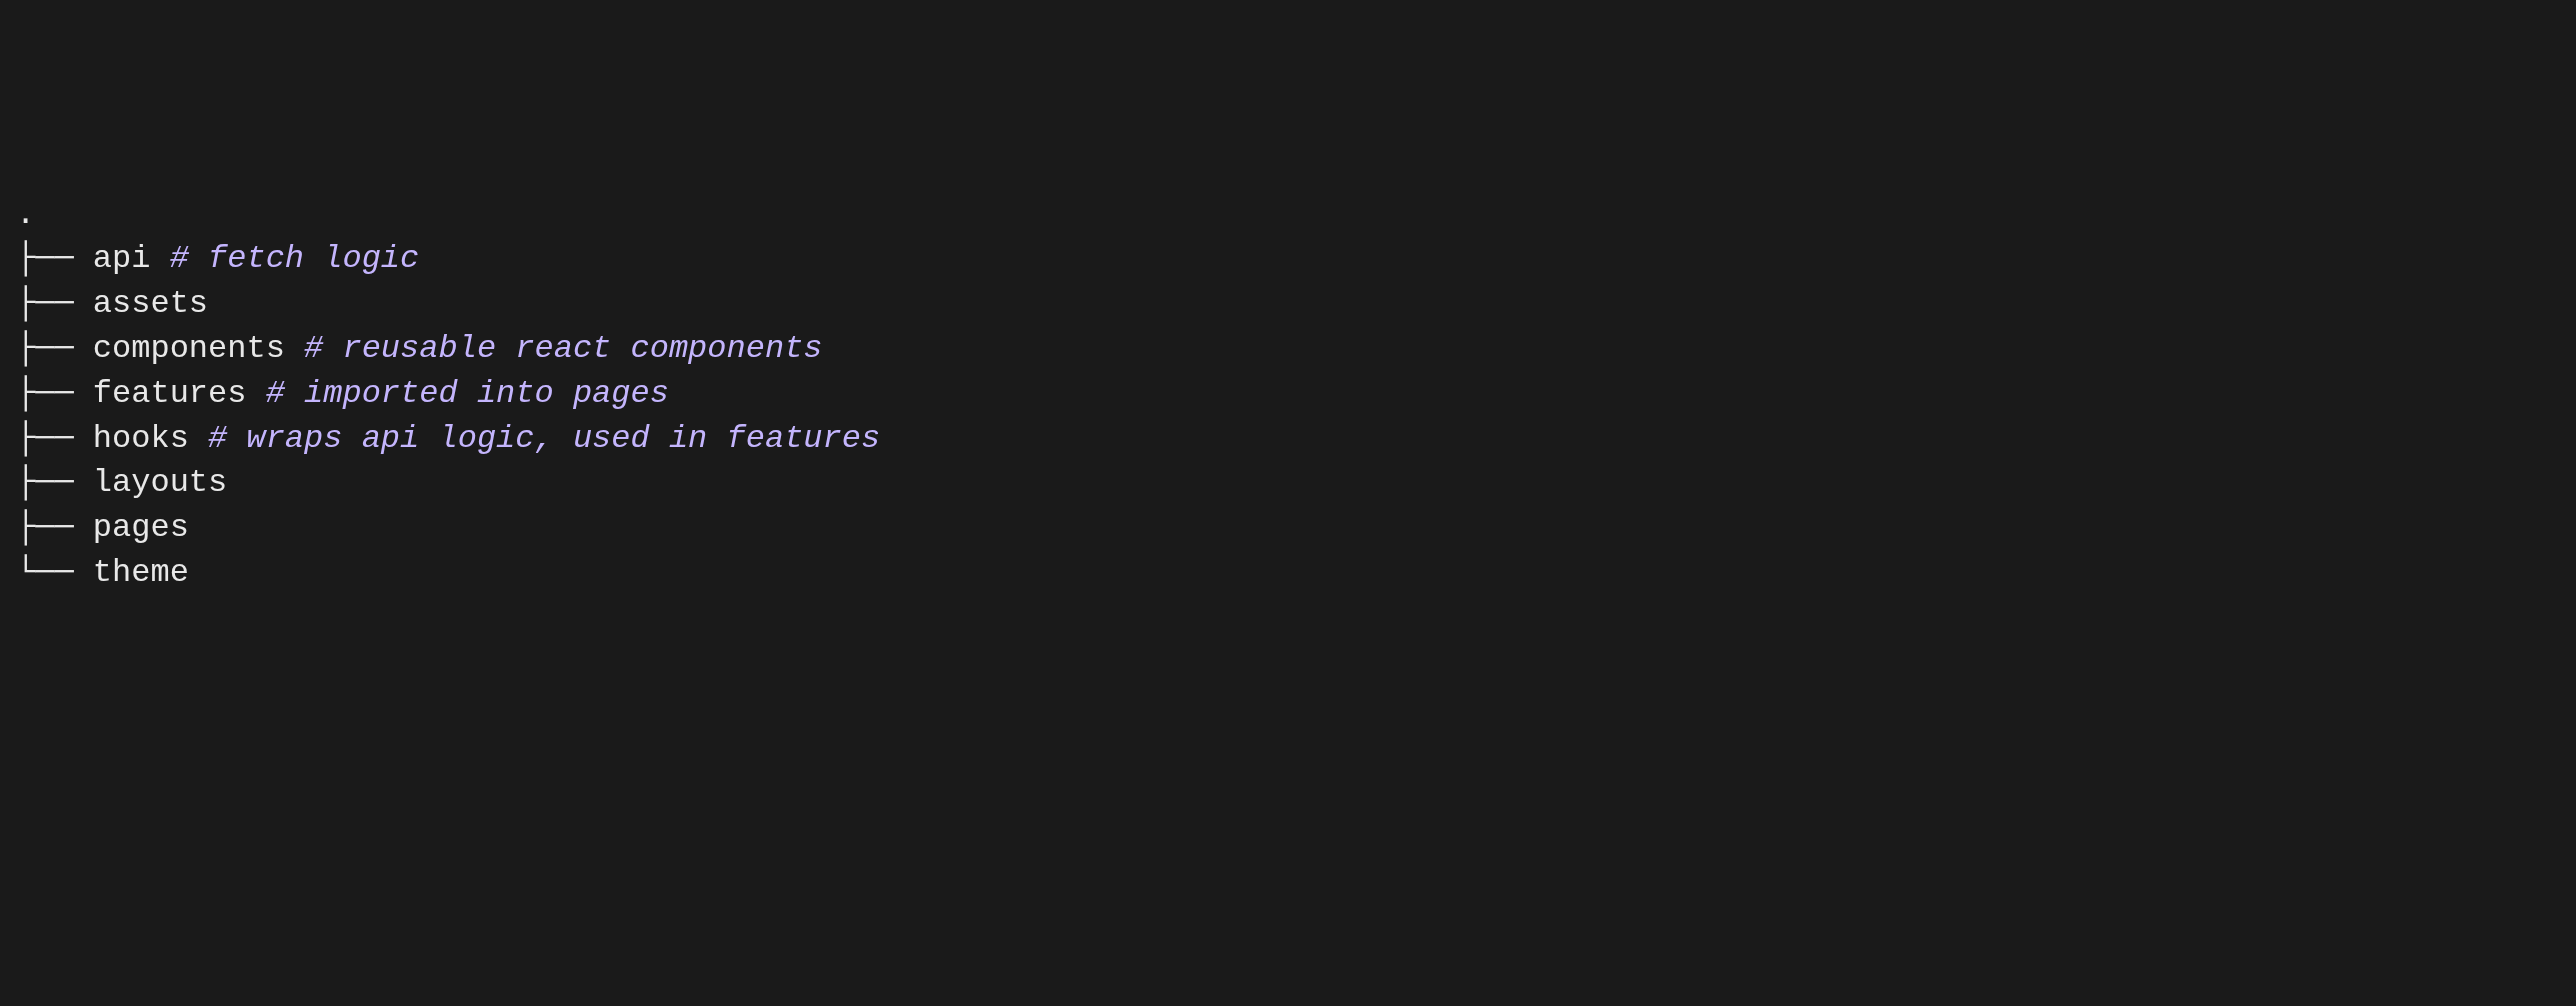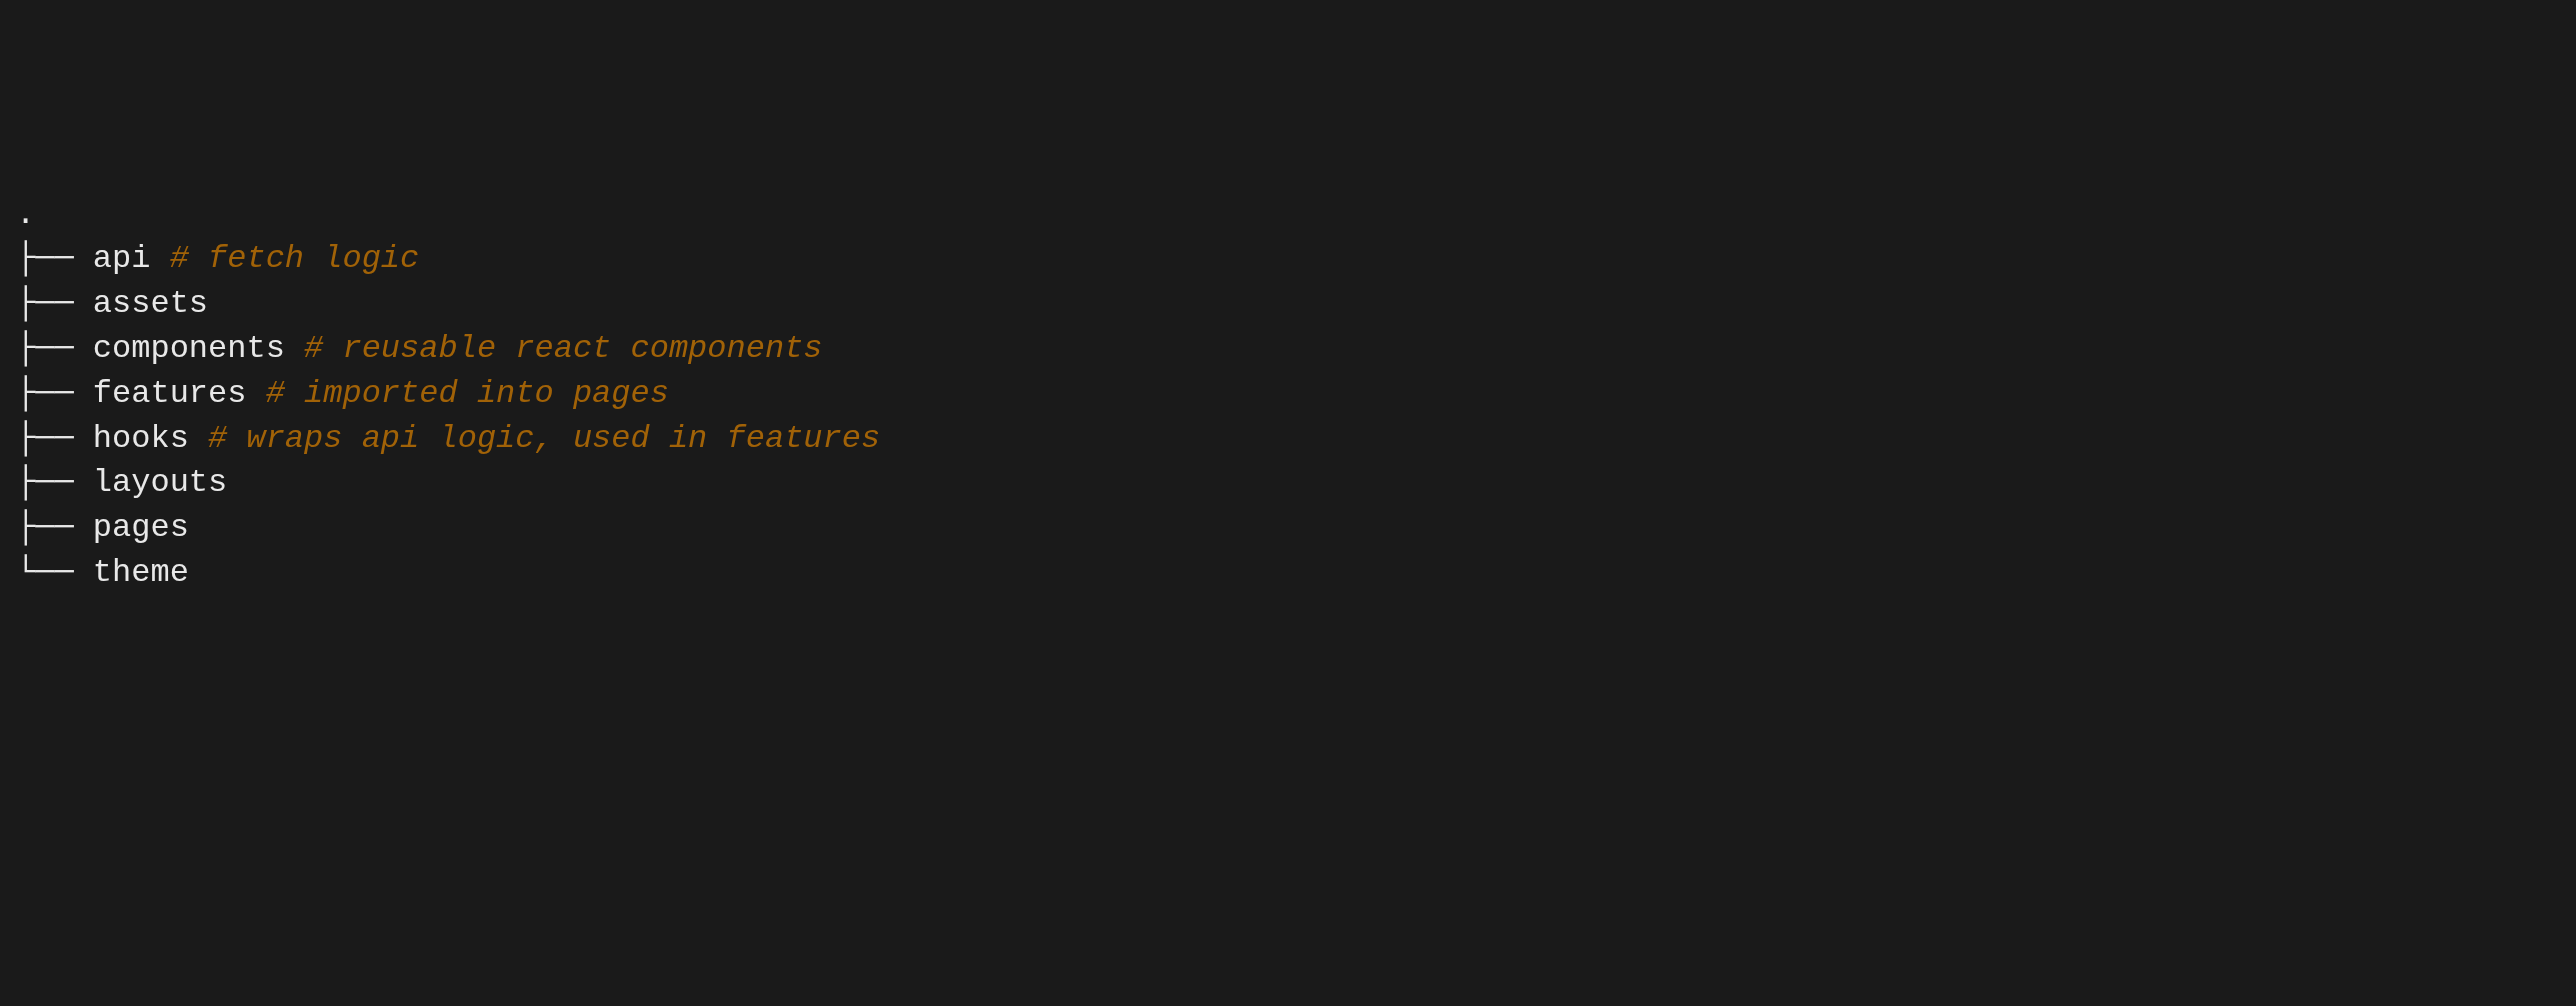--- a/index.html
+++ b/index.html
@@ -21,21 +21,21 @@
     .tree-line {
       display: block;
     }
     .tree-connector {
       color: #e8e8e8;
     }
     .dir-name {
       color: #e8e8e8;
     }
     .comment {
-      color: #a16207;
+      color: #c4b5fd;
       font-style: italic;
     }
   </style>
 </head>
 <body>
 
 
 
 <div class="tree-root"><span class="tree-line"><span class="dir-name">.</span></span><span class="tree-line"><span class="tree-connector">├── </span><span class="dir-name">api</span> <span class="comment"># fetch logic</span></span><span class="tree-line"><span class="tree-connector">├── </span><span class="dir-name">assets</span><span class="comment"></span></span><span class="tree-line"><span class="tree-connector">├── </span><span class="dir-name">components</span> <span class="comment"># reusable react components</span></span><span class="tree-line"><span class="tree-connector">├── </span><span class="dir-name">features</span> <span class="comment"># imported into pages</span></span><span class="tree-line"><span class="tree-connector">├── </span><span class="dir-name">hooks</span> <span class="comment"># wraps api logic, used in features</span></span><span class="tree-line"><span class="tree-connector">├── </span><span class="dir-name">layouts</span><span class="comment"></span></span><span class="tree-line"><span class="tree-connector">├── </span><span class="dir-name">pages</span><span class="comment"></span></span><span class="tree-line"><span class="tree-connector">└── </span><span class="dir-name">theme</span><span class="comment"></span></span></div>
 

